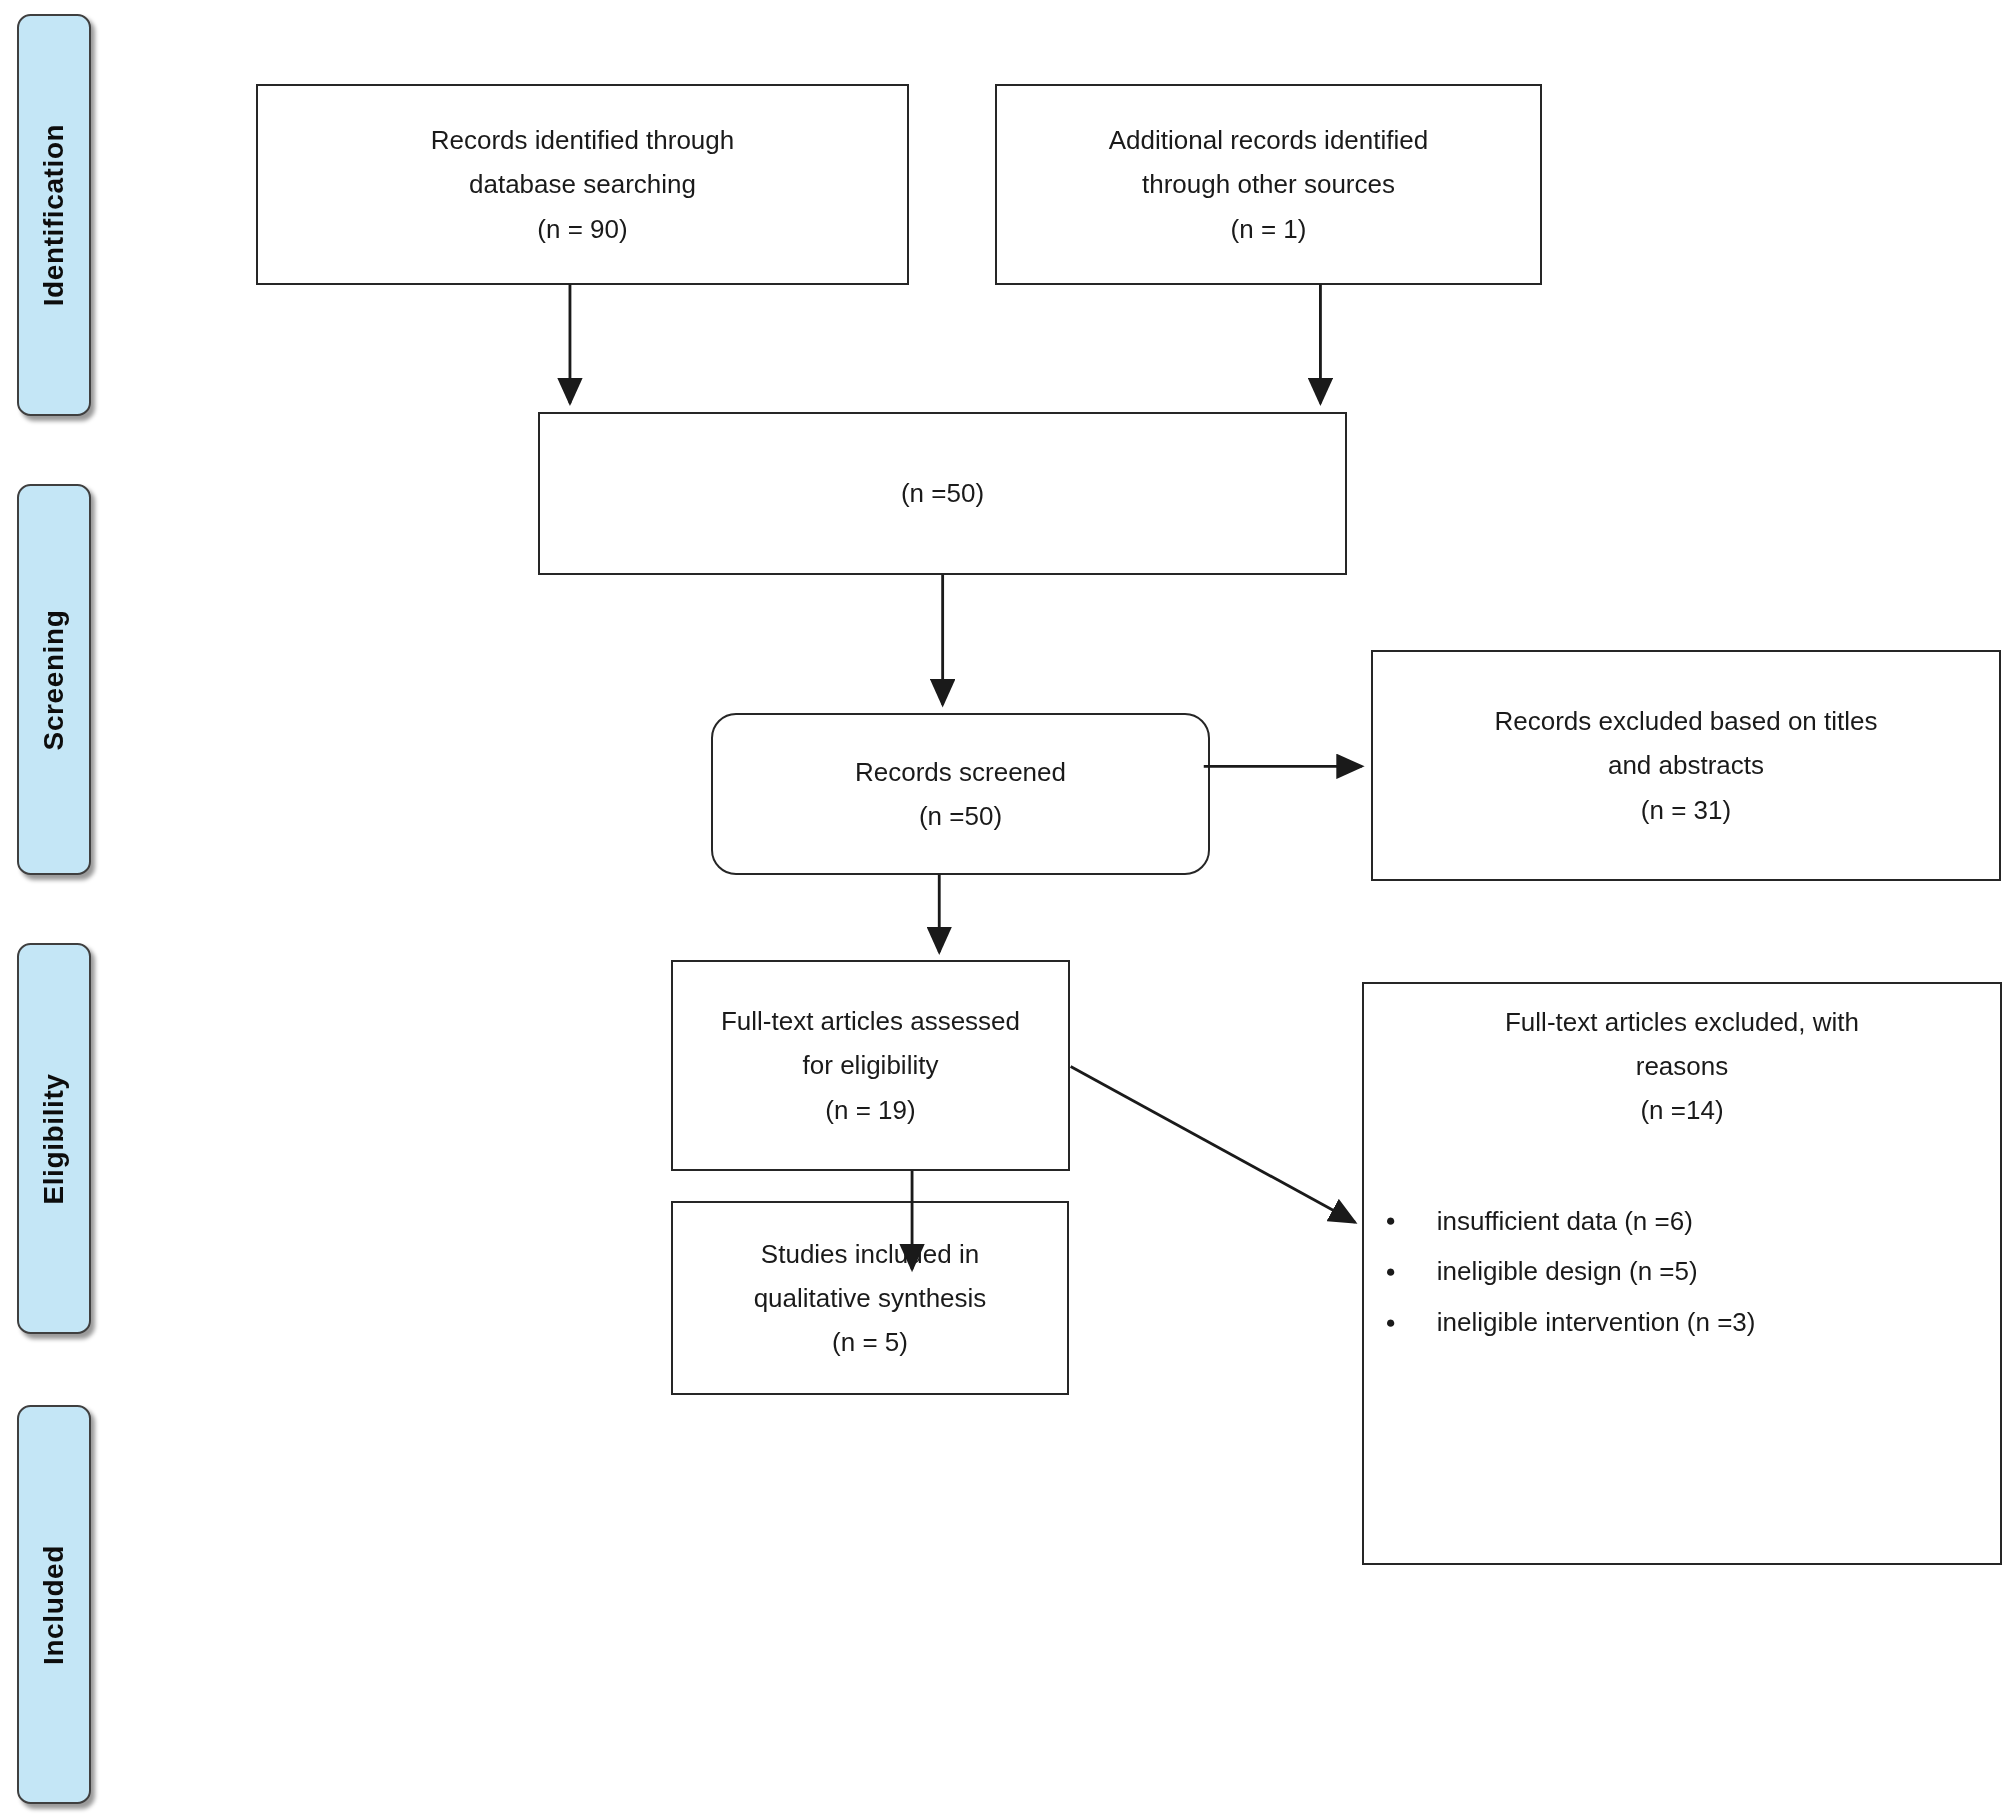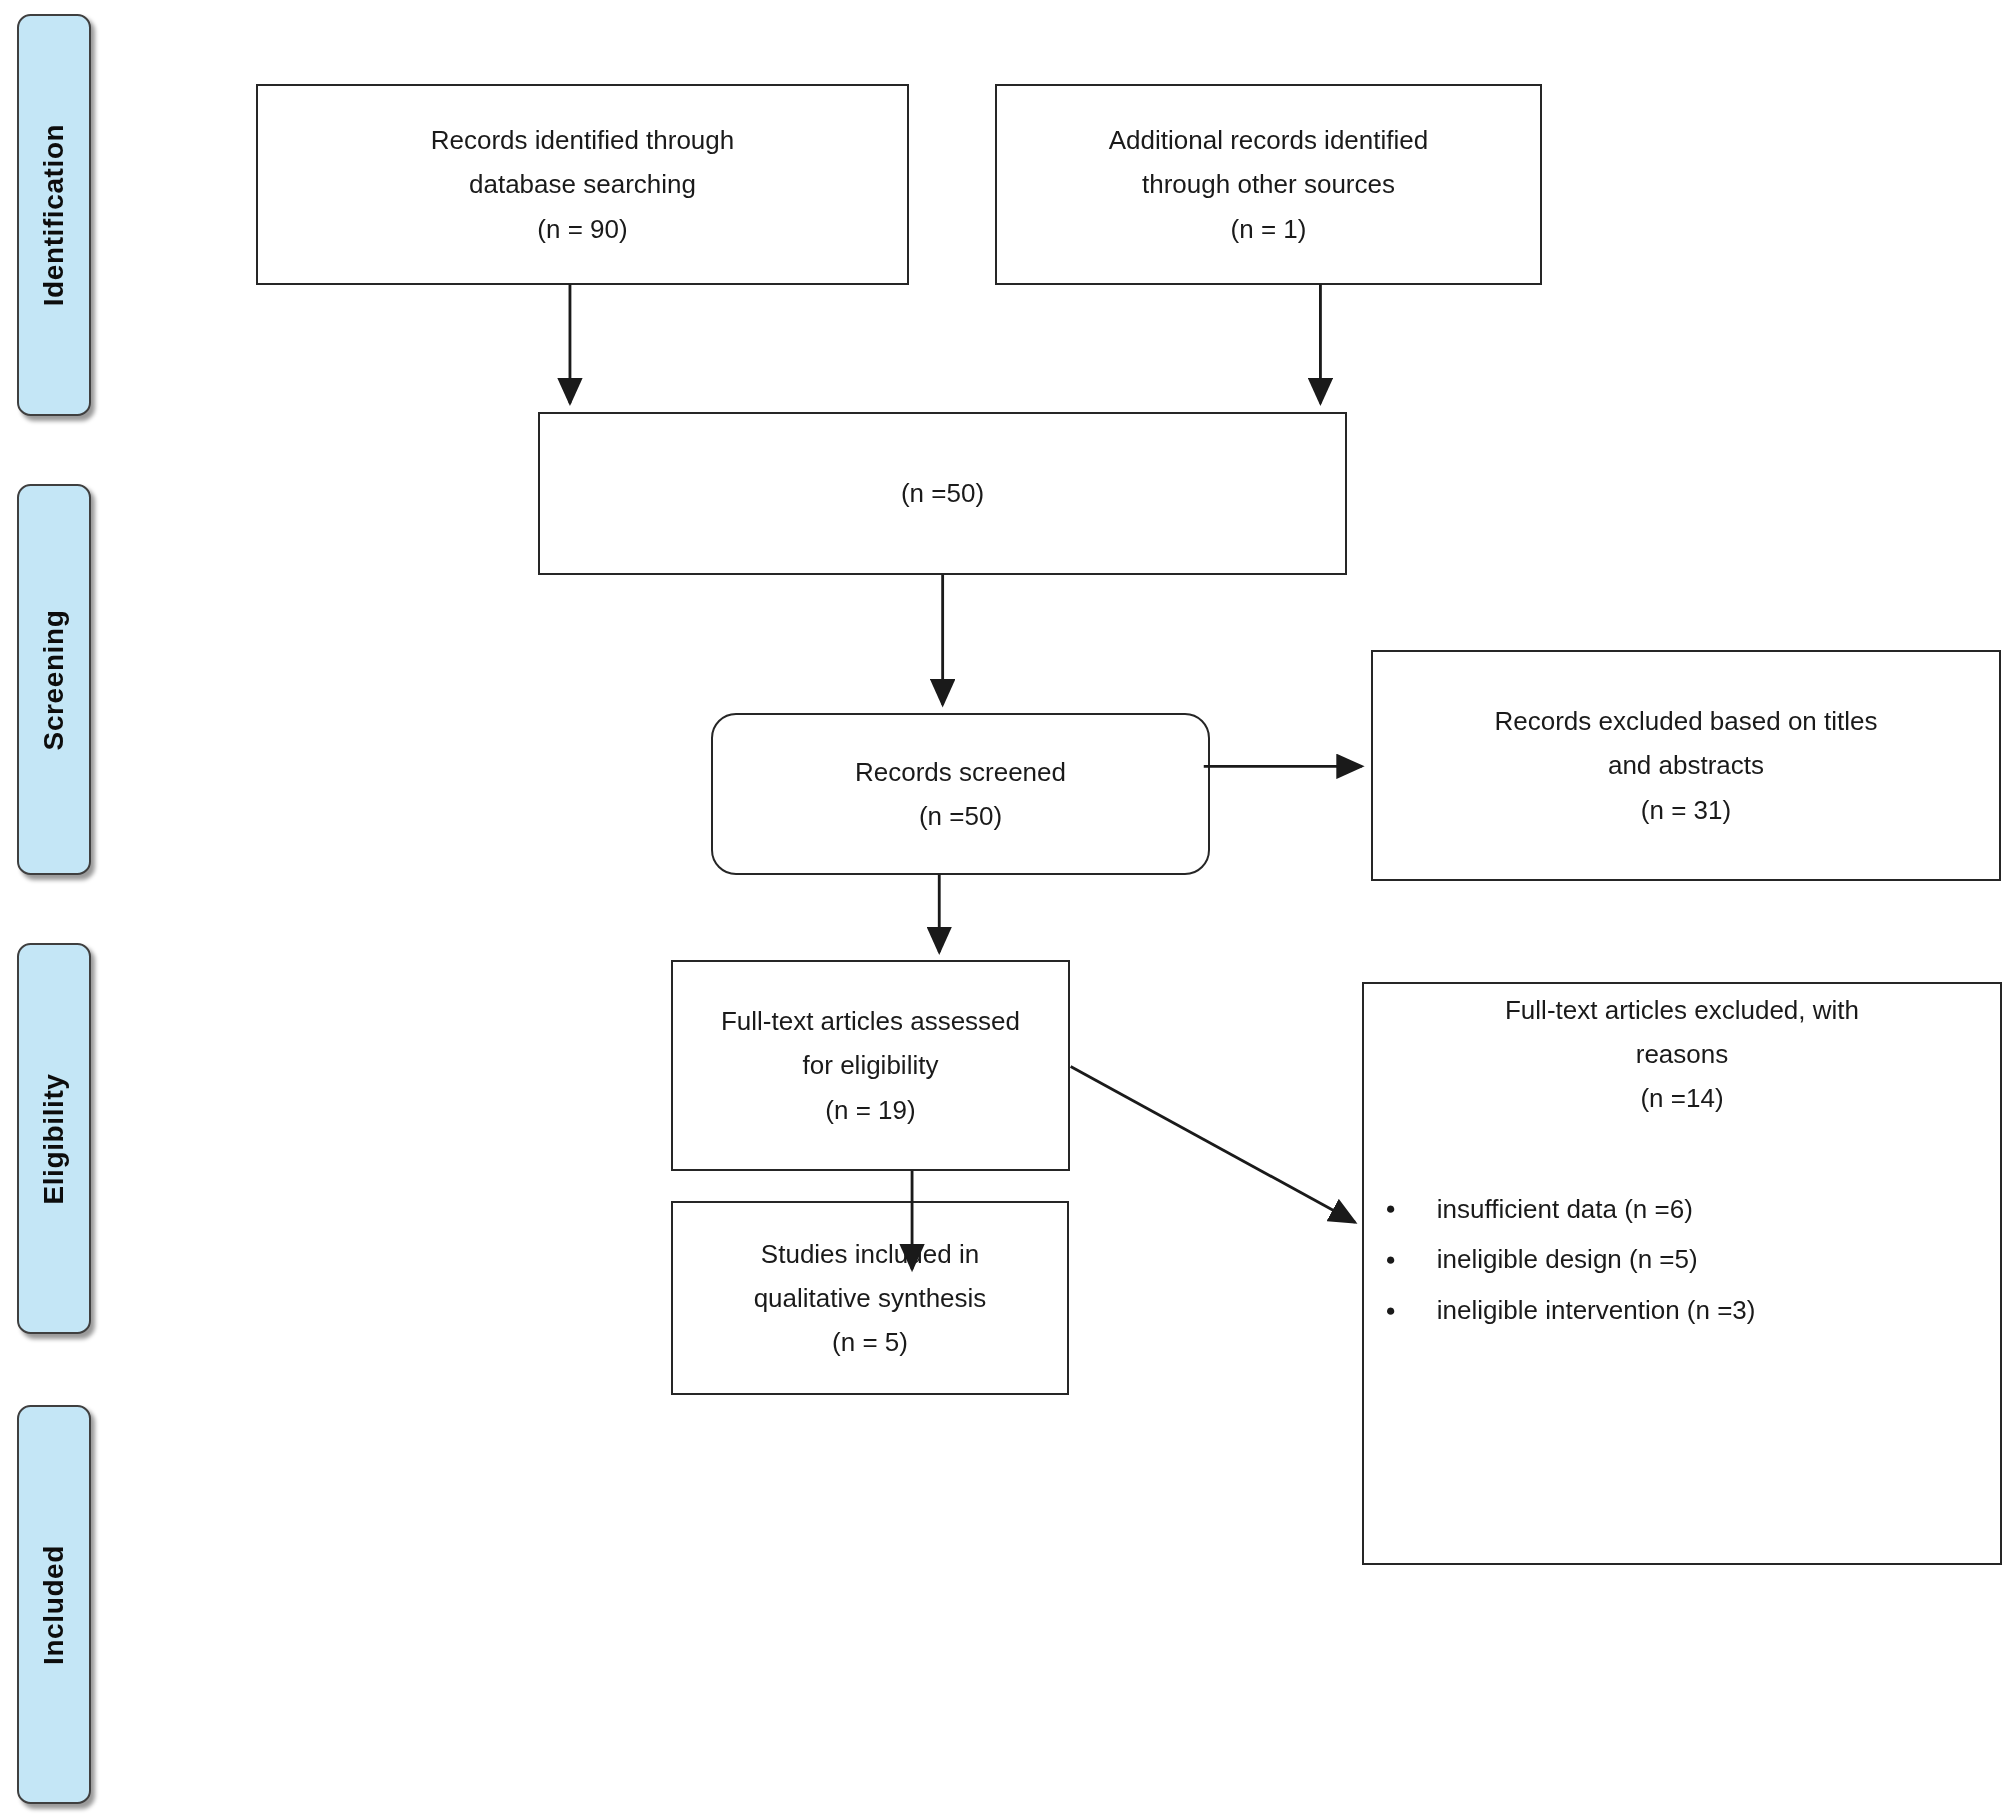--- a/index.html
+++ b/index.html
@@ -59,21 +59,21 @@
   }
   #box-db-search          { left: 244px;  top: 84px;  width: 653px; height: 201px; margin-left: 12px; }
   #box-other-sources      { left: 995px; top: 84px;  width: 547px; height: 201px; align-items: center; }
   #box-duplicates-removed { left: 538px;  top: 412px;  width: 809px; height: 163px; }
   #box-screened           { left: 711px; top: 713px; width: 499px;  height: 162px; border-radius: 25px; }
   #box-excluded-titles    { left: 1371px; top: 650px; width: 630px; height: 231px; }
   #box-fulltext-assessed  { left: 671px; top: 960px; width: 399px;  height: 211px; }
   #box-fulltext-excluded  {
     left: 1362px; top: 982px; width: 640px; height: 583px;
     justify-content: flex-start;
-    padding-top: 4px;
+    padding-top: 16px;
   }
   #box-qualitative        { left: 671px; top: 1201px; width: 398px;  height: 194px; }
 
   .line { display: block; }
 
   
   .bullets {
     list-style: none;
     margin: 63px 0 0 0;
     padding: 0;

